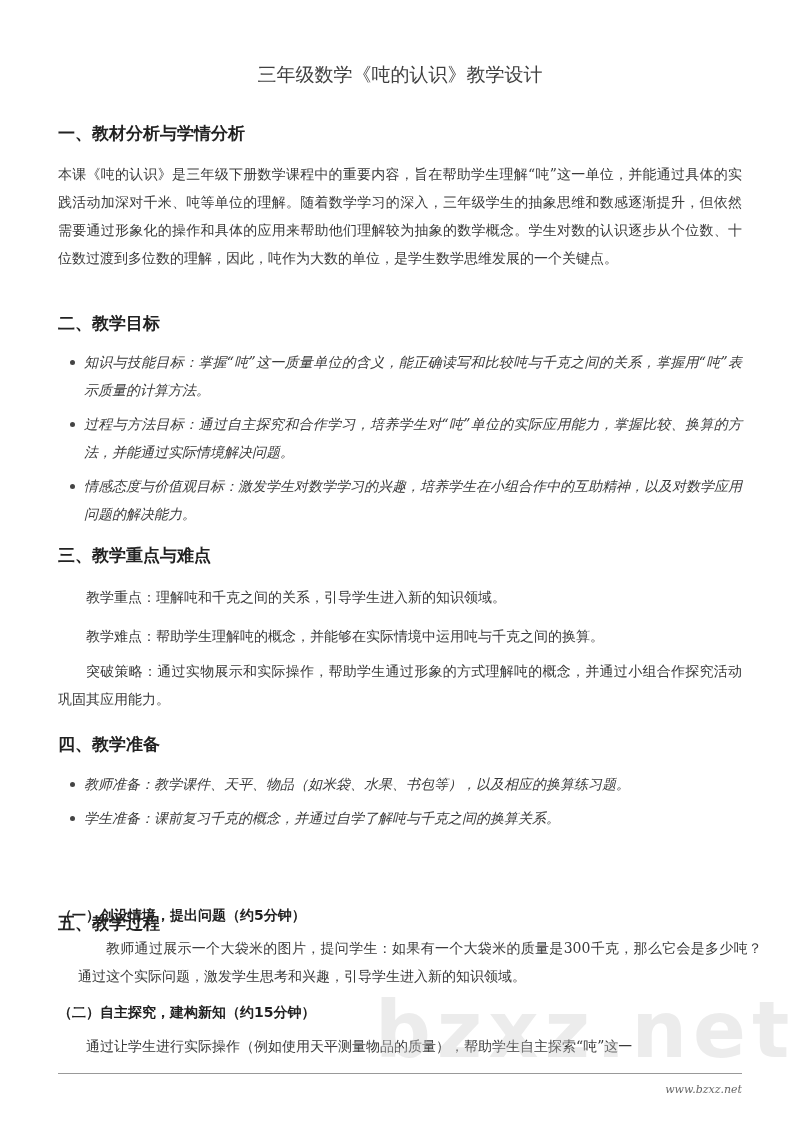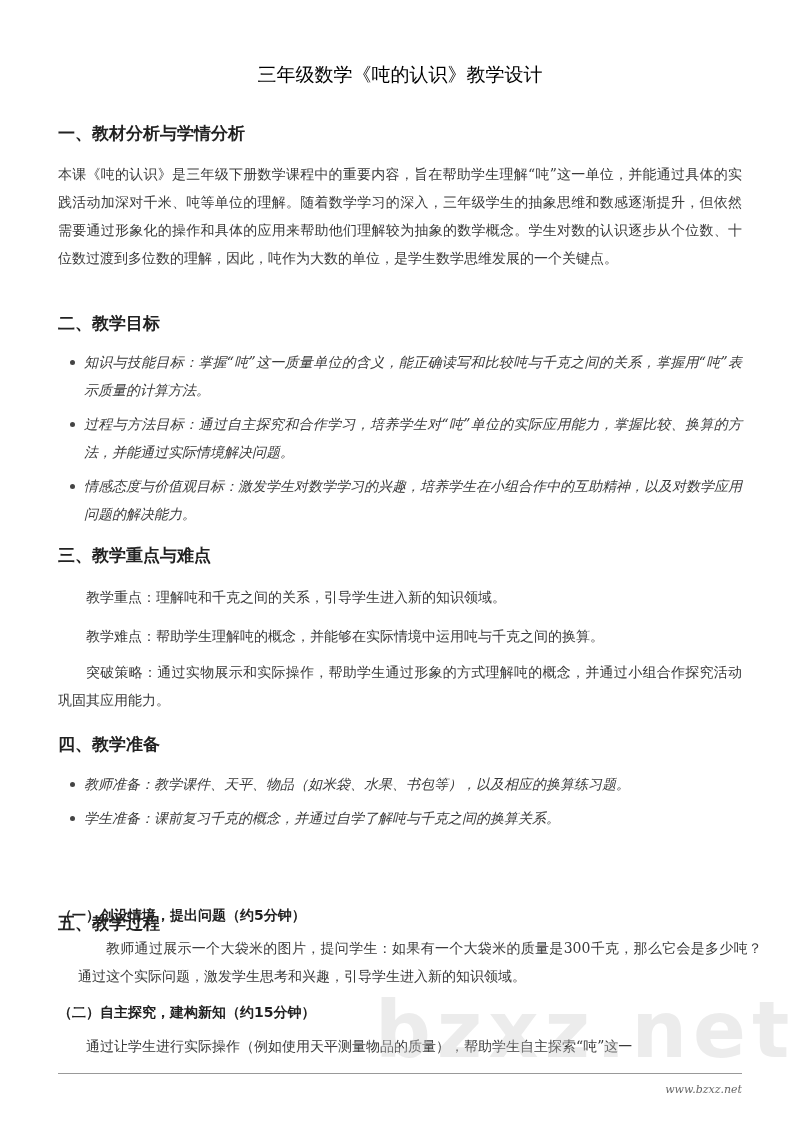--- a/index.html
+++ b/index.html
@@ -4,21 +4,21 @@
 <style>
   html, body { margin: 0; padding: 0; background: #ffffff; }
   body {
     width: 800px; height: 1130px; position: relative; overflow: hidden;
     font-family: "DejaVu Serif", "Liberation Serif", serif;
     color: #333333;
   }
   .page { position: absolute; left: 0; top: 0; width: 800px; height: 1130px; }
   .title {
     position: absolute; left: 0; width: 800px; top: 62px;
-    text-align: center; font-size: 19px; color: #000000;
+    text-align: center; font-size: 19px; color: #404040;
     font-family: "DejaVu Sans", "Liberation Sans", sans-serif;
   }
   .h2 {
     position: absolute; left: 58px; font-size: 17px; font-weight: bold; color: #222;
     font-family: "DejaVu Sans", "Liberation Sans", sans-serif;
   }
   .h3 {
     position: absolute; left: 58px; font-size: 14px; font-weight: bold; color: #222;
     font-family: "DejaVu Sans", "Liberation Sans", sans-serif;
   }
@@ -65,21 +65,21 @@
   <div class="h2" style="top:312px;text-align:center;">二、教学目标</div>
   <ul class="bullets" style="top:348px;">
     <li><span class="dot"></span><span>知识与技能目标：掌握“吨”这一质量单位的含义，能正确读写和比较吨与千克之间的关系，掌握用“吨”表示质量的计算方法。</span></li>
     <li><span class="dot"></span><span>过程与方法目标：通过自主探究和合作学习，培养学生对“吨”单位的实际应用能力，掌握比较、换算的方法，并能通过实际情境解决问题。</span></li>
     <li><span class="dot"></span><span>情感态度与价值观目标：激发学生对数学学习的兴趣，培养学生在小组合作中的互助精神，以及对数学应用问题的解决能力。</span></li>
   </ul>
 
   <div class="h2" style="top:544px;">三、教学重点与难点</div>
   <div class="para indent" style="top:583px;">教学重点：理解吨和千克之间的关系，引导学生进入新的知识领域。</div>
   <div class="para indent" style="top:622px;">教学难点：帮助学生理解吨的概念，并能够在实际情境中运用吨与千克之间的换算。</div>
-  <div class="para indent" style="top:658px;">突破策略：通过实物展示和实际操作，帮助学生通过形象的方式理解吨的概念，并通过小组合作探究活动巩固其应用能力。</div>
+  <div class="para indent" style="top:658px;font-family:Liberation Mono, monospace;">突破策略：通过实物展示和实际操作，帮助学生通过形象的方式理解吨的概念，并通过小组合作探究活动巩固其应用能力。</div>
 
   <div class="h2" style="top:733px;text-align:center;">四、教学准备</div>
   <ul class="bullets" style="top:770px;">
     <li><span class="dot"></span><span>教师准备：教学课件、天平、物品（如米袋、水果、书包等），以及相应的换算练习题。</span></li>
     <li><span class="dot"></span><span>学生准备：课前复习千克的概念，并通过自学了解吨与千克之间的换算关系。</span></li>
   </ul>
 
   <div class="h2" style="top:912px;">五、教学过程</div>
   <div class="h3" style="top:907px;">（一）创设情境，提出问题（约5分钟）</div>
   <div class="para indent" style="top:934px;margin-left:20px;">教师通过展示一个大袋米的图片，提问学生：如果有一个大袋米的质量是300千克，那么它会是多少吨？通过这个实际问题，激发学生思考和兴趣，引导学生进入新的知识领域。</div>

